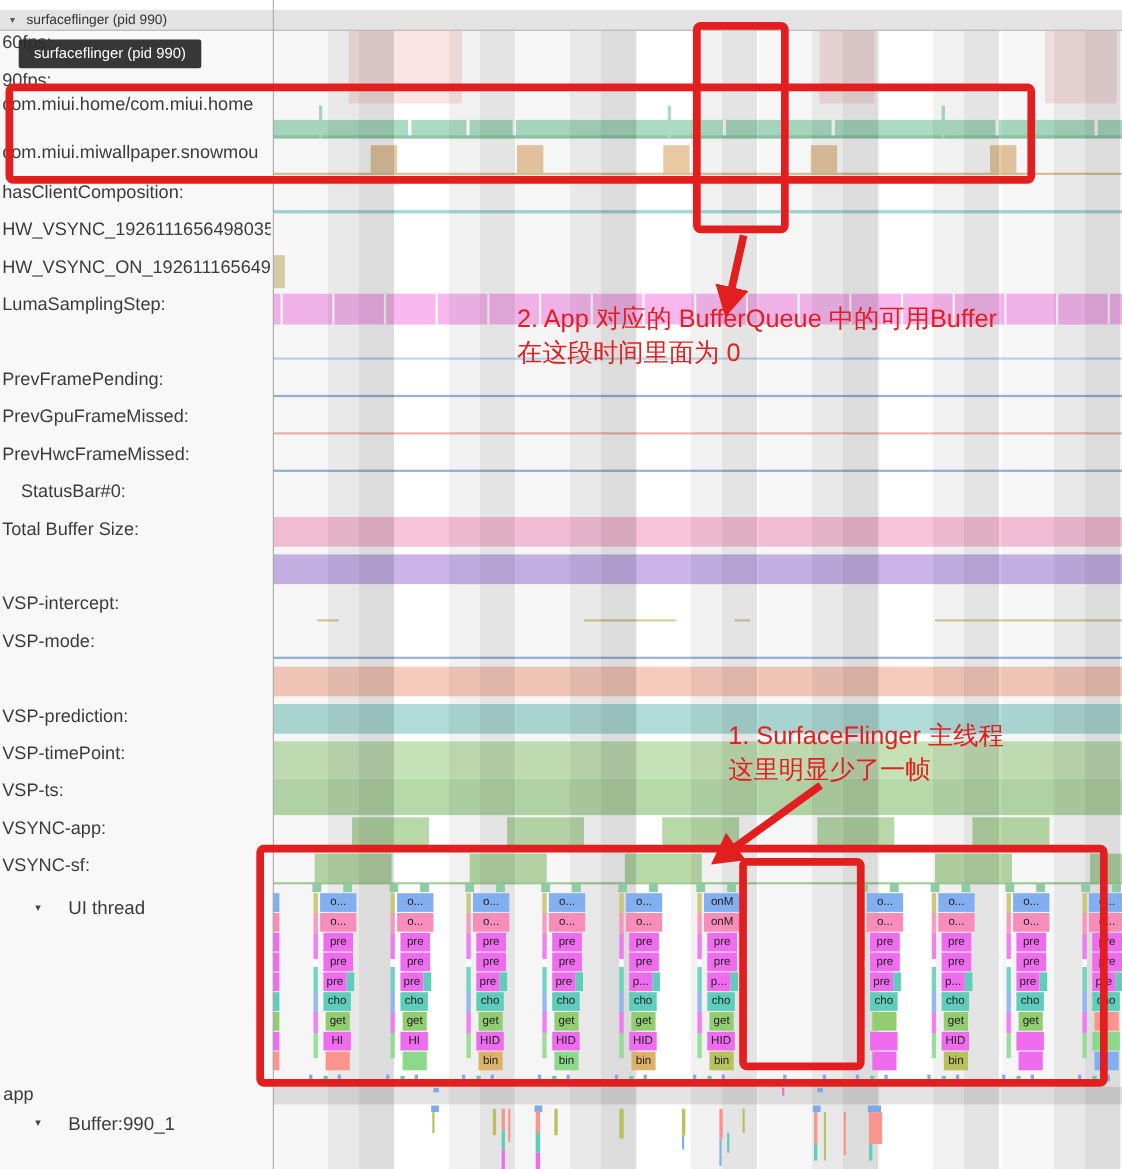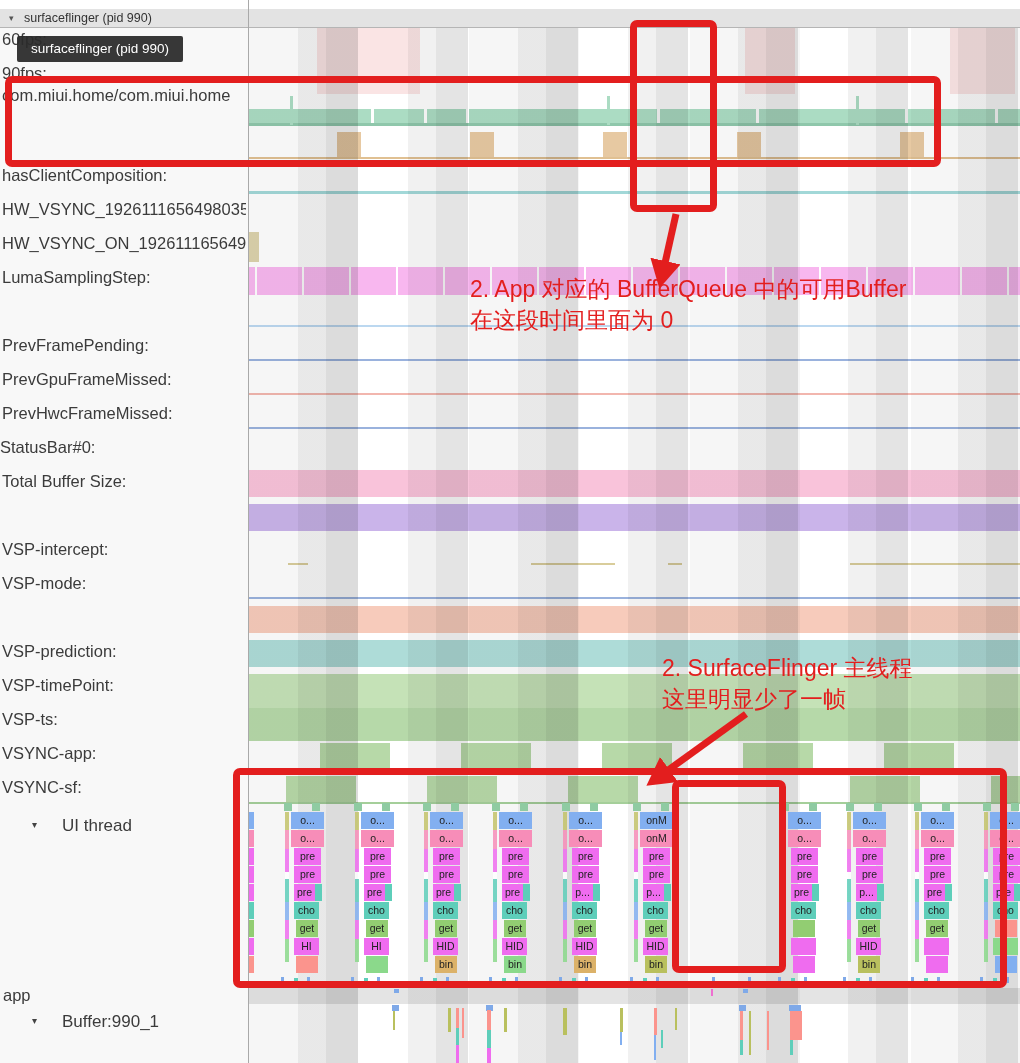--- a/index.html
+++ b/index.html
@@ -46,21 +46,21 @@
     <span class="t">surfaceflinger (pid 990)</span>
   </div>
   <div class="abs" id="vline"></div>
   <div id="tooltip">surfaceflinger (pid 990)</div>
 
   <div class="note" id="note0" style="left: 470px; top: 274px; color: rgb(227, 30, 30);">
     <div>2. App 对应的 BufferQueue 中的可用Buffer</div>
     <div>在这段时间里面为 0</div>
   </div>
   <div class="note" id="note1" style="left: 662px; top: 653px; color: rgb(227, 30, 30);">
-    <div>2. SurfaceFlinger 主线程</div>
+    <div>1. SurfaceFlinger 主线程</div>
     <div>这里明显少了一帧</div>
   </div>
 
   <svg id="arrowsvg">
       <defs>
         <marker id="ah" markerWidth="4" markerHeight="4.4" refX="1.6" refY="2.2" orient="auto">
           <path d="M0,0 L4,2.2 L0,4.4 z" fill="#e31e1e"></path>
         </marker>
       </defs>
       <line x1="676" y1="214" x2="663" y2="272" stroke="#e31e1e" stroke-width="7" marker-end="url(#ah)"></line>
@@ -77,20 +77,21 @@
     <div class="band" style="left: 290px; top: 96px; width: 3px; height: 29px; background: rgb(171, 220, 195);"></div>
     <div class="band" style="left: 607px; top: 96px; width: 3px; height: 29px; background: rgb(171, 220, 195);"></div>
     <div class="band" style="left: 856px; top: 96px; width: 3px; height: 29px; background: rgb(171, 220, 195);"></div>
     <div class="band" style="left: 371px; top: 109px; width: 3px; height: 14px; background: rgb(255, 255, 255);"></div>
     <div class="band" style="left: 424px; top: 109px; width: 3px; height: 14px; background: rgb(255, 255, 255);"></div>
     <div class="band" style="left: 466px; top: 109px; width: 3px; height: 14px; background: rgb(255, 255, 255);"></div>
     <div class="band" style="left: 657px; top: 109px; width: 3px; height: 14px; background: rgb(255, 255, 255);"></div>
     <div class="band" style="left: 756px; top: 109px; width: 3px; height: 14px; background: rgb(255, 255, 255);"></div>
     <div class="band" style="left: 905px; top: 109px; width: 3px; height: 14px; background: rgb(255, 255, 255);"></div>
     <div class="band" style="left: 995px; top: 109px; width: 3px; height: 14px; background: rgb(255, 255, 255);"></div>
+    <div class="tracklabel" style="top: 130px; left: 2px;">com.miui.miwallpaper.snowmou</div>
     <div class="band" style="left: 337px; top: 132px; width: 24px; height: 27px; background: rgb(231, 201, 162);"></div>
     <div class="band" style="left: 470px; top: 132px; width: 24px; height: 27px; background: rgb(231, 201, 162);"></div>
     <div class="band" style="left: 603px; top: 132px; width: 24px; height: 27px; background: rgb(231, 201, 162);"></div>
     <div class="band" style="left: 737px; top: 132px; width: 24px; height: 27px; background: rgb(231, 201, 162);"></div>
     <div class="band" style="left: 900px; top: 132px; width: 24px; height: 27px; background: rgb(231, 201, 162);"></div>
     <div class="band" style="left: 248px; top: 157px; width: 772px; height: 2px; background: rgb(224, 192, 146);"></div>
     <div class="tracklabel" style="top: 166px; left: 2px;">hasClientComposition:</div>
     <div class="band" style="left: 248px; top: 191px; width: 772px; height: 3px; background: rgb(162, 216, 216);"></div>
     <div class="tracklabel" style="top: 200px; left: 2px;">HW_VSYNC_1926111656498035</div>
     <div class="tracklabel" style="top: 234px; left: 2px;">HW_VSYNC_ON_1926111656498</div>
@@ -114,21 +115,21 @@
     <div class="band" style="left: 913px; top: 267px; width: 2px; height: 28px; background: rgb(255, 255, 255);"></div>
     <div class="band" style="left: 960px; top: 267px; width: 2px; height: 28px; background: rgb(255, 255, 255);"></div>
     <div class="band" style="left: 1007px; top: 267px; width: 2px; height: 28px; background: rgb(255, 255, 255);"></div>
     <div class="band" style="left: 248px; top: 325px; width: 772px; height: 2px; background: rgb(188, 216, 240);"></div>
     <div class="tracklabel" style="top: 336px; left: 2px;">PrevFramePending:</div>
     <div class="band" style="left: 248px; top: 359px; width: 772px; height: 2px; background: rgb(154, 178, 221);"></div>
     <div class="tracklabel" style="top: 370px; left: 2px;">PrevGpuFrameMissed:</div>
     <div class="band" style="left: 248px; top: 393px; width: 772px; height: 2px; background: rgb(242, 182, 174);"></div>
     <div class="tracklabel" style="top: 404px; left: 2px;">PrevHwcFrameMissed:</div>
     <div class="band" style="left: 248px; top: 427px; width: 772px; height: 2px; background: rgb(154, 178, 221);"></div>
-    <div class="tracklabel" style="top: 438px; left: 0;">StatusBar#0:</div>
+    <div class="tracklabel" style="top: 438px; left: 19px;">StatusBar#0:</div>
     <div class="tracklabel" style="top: 472px; left: 2px;">Total Buffer Size:</div>
     <div class="band" style="left: 248px; top: 470px; width: 772px; height: 27px; background: rgb(249, 195, 218);"></div>
     <div class="band" style="left: 248px; top: 504px; width: 772px; height: 27px; background: rgb(202, 180, 234);"></div>
     <div class="tracklabel" style="top: 540px; left: 2px;">VSP-intercept:</div>
     <div class="band" style="left: 288px; top: 563px; width: 20px; height: 2px; background: rgb(217, 205, 155);"></div>
     <div class="band" style="left: 531px; top: 563px; width: 84px; height: 2px; background: rgb(217, 205, 155);"></div>
     <div class="band" style="left: 668px; top: 563px; width: 14px; height: 2px; background: rgb(217, 205, 155);"></div>
     <div class="band" style="left: 850px; top: 563px; width: 170px; height: 2px; background: rgb(217, 205, 155);"></div>
     <div class="tracklabel" style="top: 574px; left: 2px;">VSP-mode:</div>
     <div class="band" style="left: 248px; top: 597px; width: 772px; height: 2px; background: rgb(154, 178, 221);"></div>

